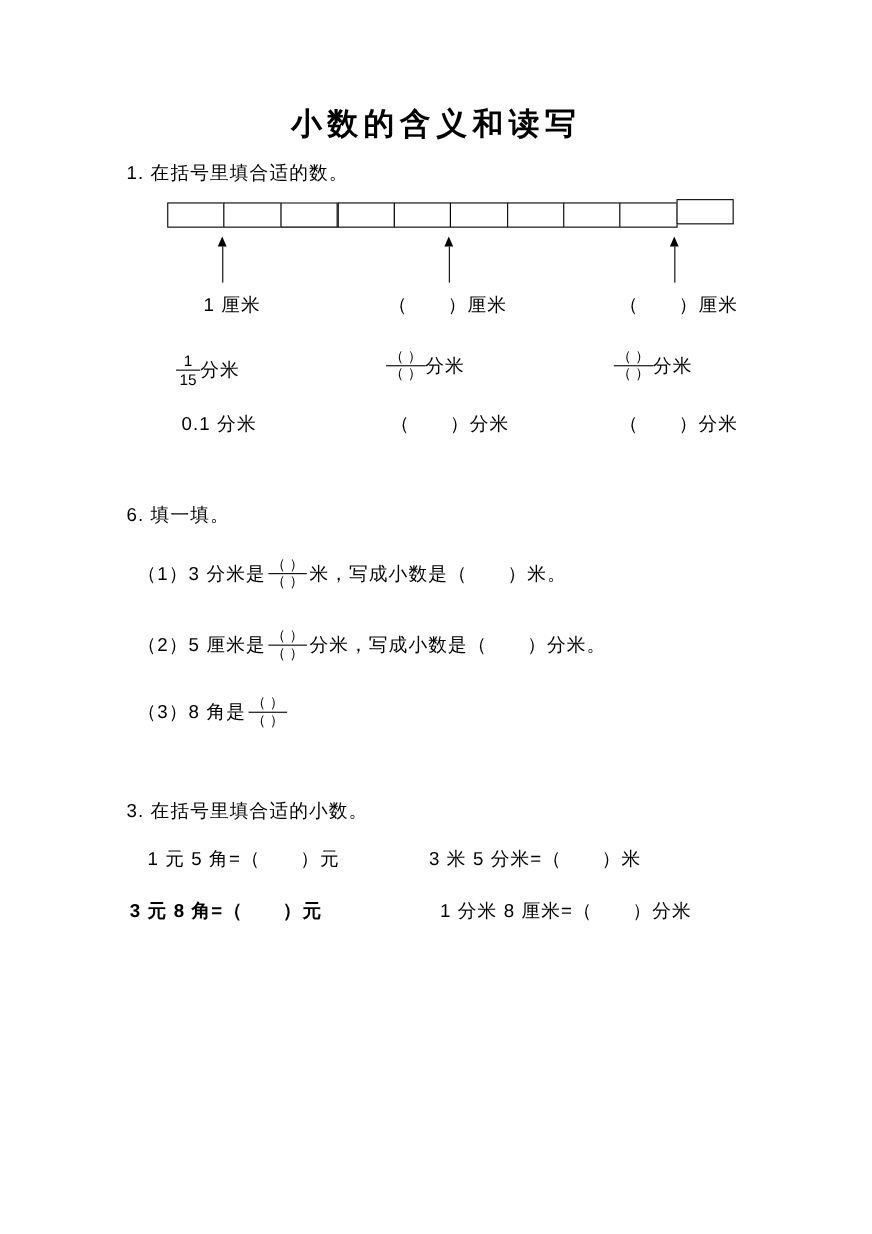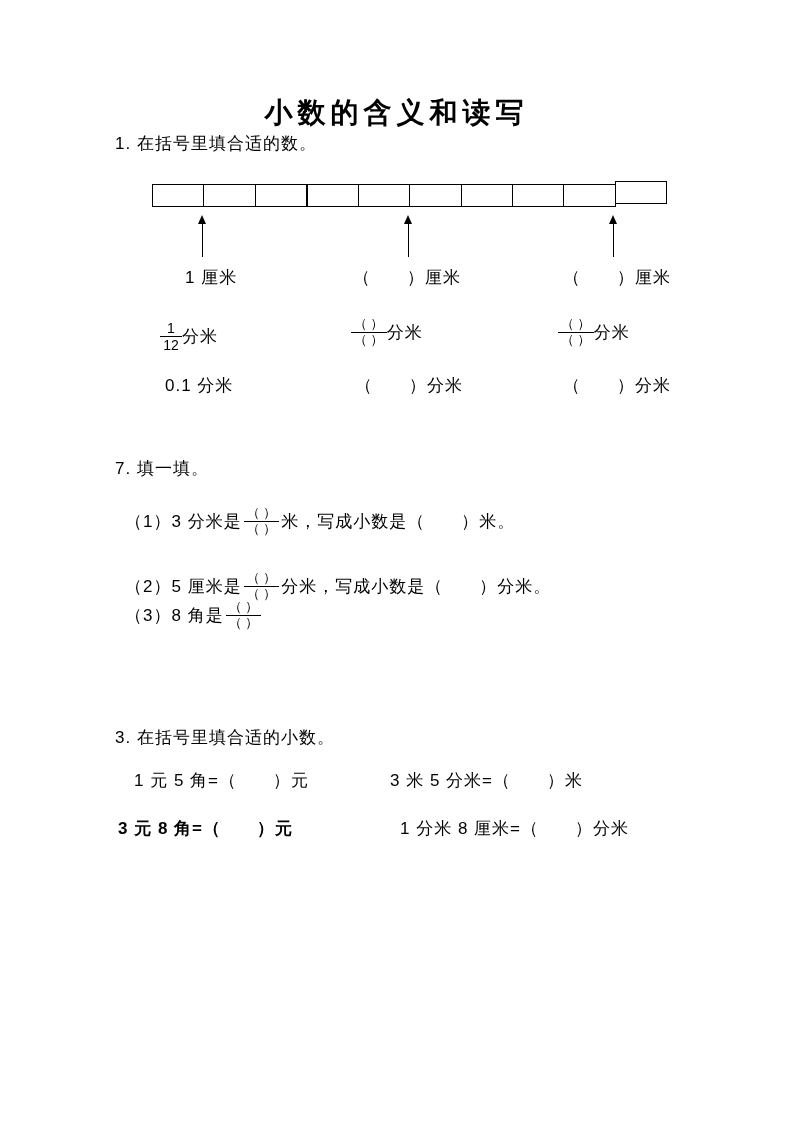--- a/index.html
+++ b/index.html
@@ -46,21 +46,21 @@
 
   .q3-cell{white-space:nowrap;}
 </style>
 </head>
 <body>
 
 <div>
 
   <div class="abs title">小数的含义和读写</div>
 
-  <div class="abs q-heading" style="left:115px;top:132px;">1. 在括号里填合适的数。</div>
+  <div class="abs q-heading" style="left:115px;top:146px;">1. 在括号里填合适的数。</div>
 
   <div class="abs ruler">
     <div class="cell"></div>
     <div class="cell"></div>
     <div class="cell cell-thick"></div>
     <div class="cell"></div>
     <div class="cell"></div>
     <div class="cell"></div>
     <div class="cell"></div>
     <div class="cell"></div>
@@ -82,21 +82,21 @@
   </div>
 
   <div class="abs cm-label" style="left:185px;text-align:right;">1 厘米</div>
   <div class="abs cm-label" style="left:353px;">（　　）厘米</div>
   <div class="abs cm-label" style="left:563px;">（　　）厘米</div>
 
   <div class="abs fgroup" style="left:160px;top:320px;">
     <span class="frac frac-digits">
       <span class="fnum">1</span>
       <span class="fbar"></span>
-      <span class="fden">12</span>
+      <span class="fden">15</span>
     </span>
     <span>分米</span>
   </div>
   <div class="abs fgroup" style="left:351px;top:317px;">
     <span class="frac">
       <span class="fnum">（ ）</span>
       <span class="fbar"></span>
       <span class="fden">（ ）</span>
     </span>
     <span>分米</span>
@@ -107,21 +107,21 @@
       <span class="fbar"></span>
       <span class="fden">（ ）</span>
     </span>
     <span>分米</span>
   </div>
 
   <div class="abs decimal-label" style="left:165px;">0.1 分米</div>
   <div class="abs decimal-label" style="left:355px;">（　　）分米</div>
   <div class="abs decimal-label" style="left:563px;">（　　）分米</div>
 
-  <div class="abs q-heading" style="left:115px;top:457px;">7. 填一填。</div>
+  <div class="abs q-heading" style="left:115px;top:457px;">6. 填一填。</div>
 
   <div class="abs q2-item" style="top:506px;">
     <span>（1）3 分米是</span>
     <span class="frac">
       <span class="fnum">（ ）</span>
       <span class="fbar"></span>
       <span class="fden">（ ）</span>
     </span>
     <span>米，写成小数是（　　）米。</span>
   </div>
@@ -129,21 +129,21 @@
   <div class="abs q2-item" style="top:571px;">
     <span>（2）5 厘米是</span>
     <span class="frac">
       <span class="fnum">（ ）</span>
       <span class="fbar"></span>
       <span class="fden">（ ）</span>
     </span>
     <span>分米，写成小数是（　　）分米。</span>
   </div>
 
-  <div class="abs q2-item" style="top:600px;">
+  <div class="abs q2-item" style="top:632px;">
     <span>（3）8 角是</span>
     <span class="frac">
       <span class="fnum">（ ）</span>
       <span class="fbar"></span>
       <span class="fden">（ ）</span>
     </span>
   </div>
 
   <div class="abs q-heading" style="left:115px;top:726px;">3. 在括号里填合适的小数。</div>
 

